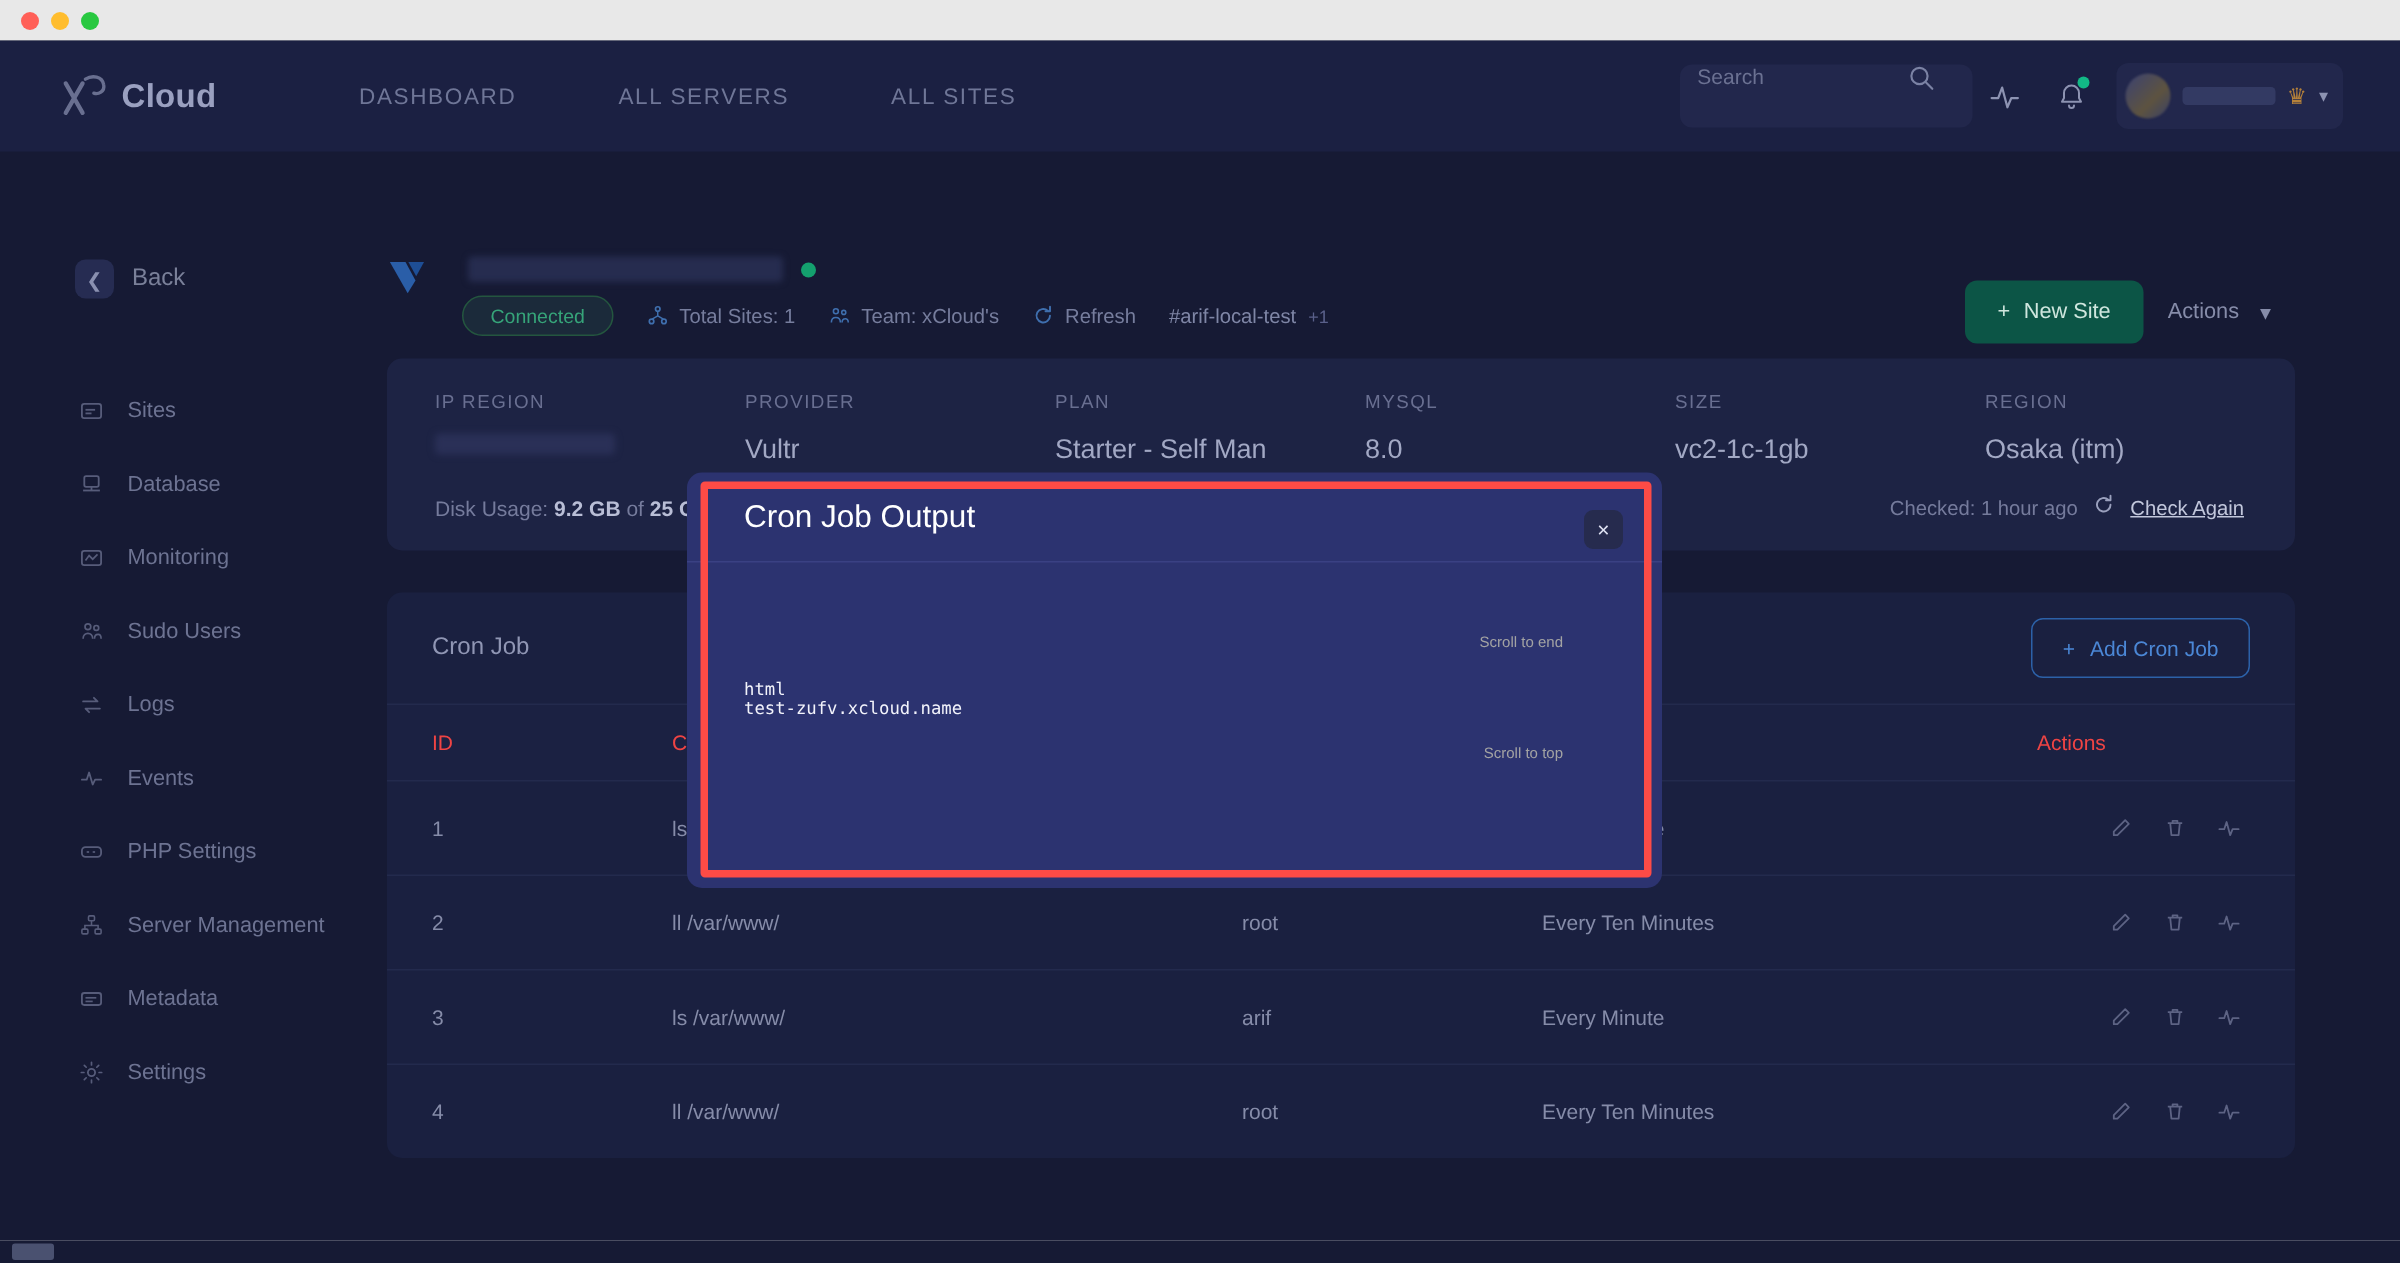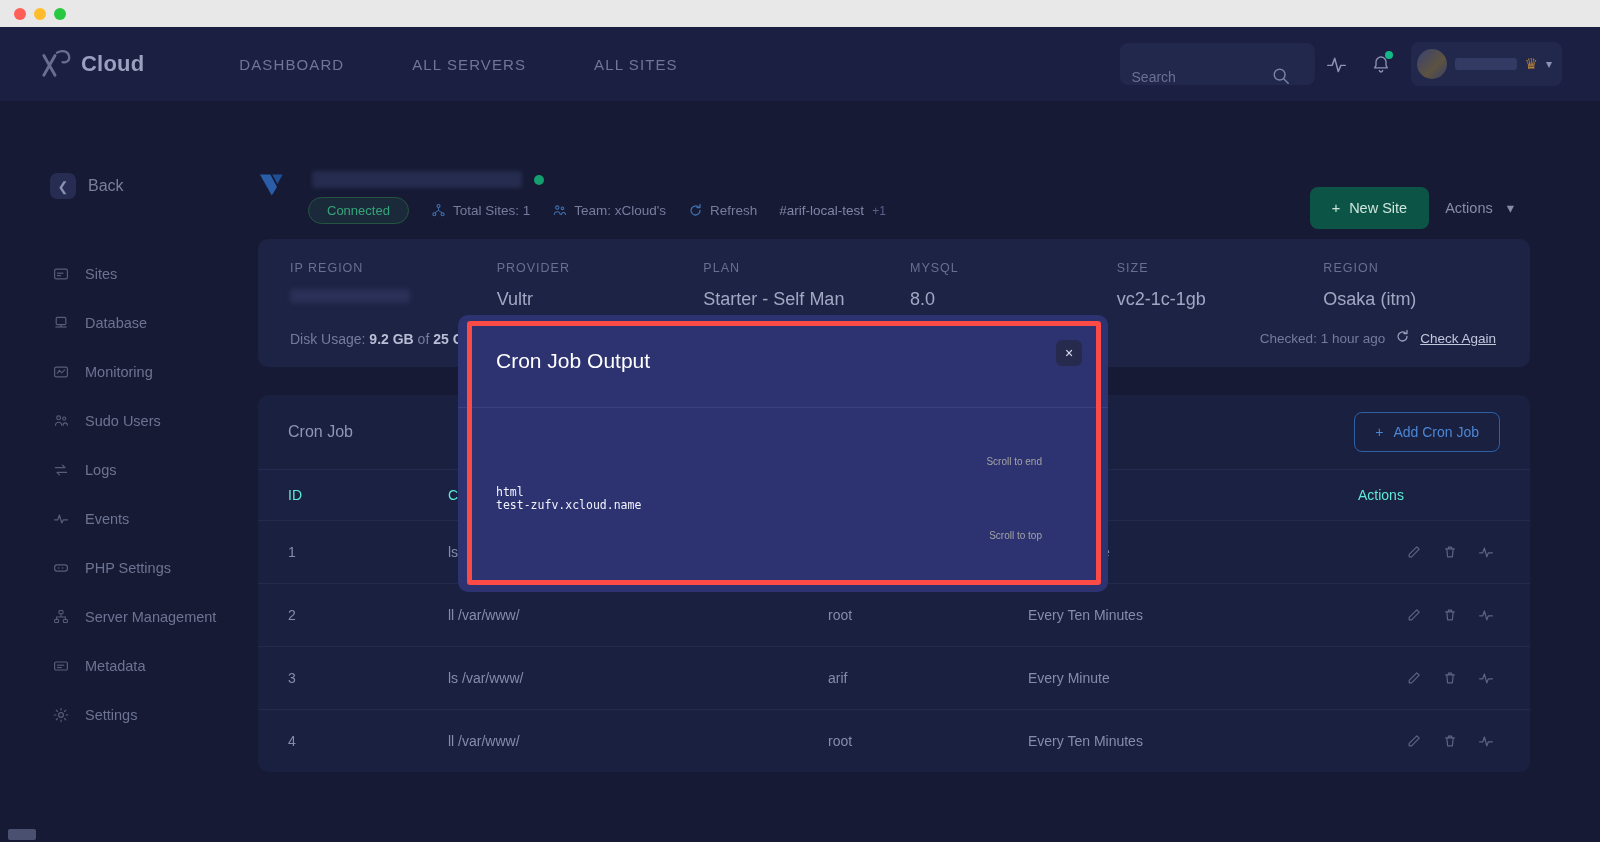--- a/index.html
+++ b/index.html
@@ -47,21 +47,21 @@
   .navlink {
     font-size: 15px; letter-spacing: 1.1px; color: #6f7697; padding: 0 0;
     margin-right: 68px; cursor: pointer;
   }
   .nav-right {
     position: absolute; right: 38px; top: 0; height: 74px;
     display: flex; align-items: center; gap: 0;
   }
   .searchbox {
     width: 195px; height: 42px; background: #22274c; border-radius: 8px;
-    display: flex; align-items: flex-end; padding: 0 12px; position: relative;
+    display: flex; align-items: flex-start; padding: 0 12px; position: relative;
   }
   .searchbox input {
     background: transparent; border: none; outline: none;
     color: #767d9e; font-size: 14px; font-family: "Liberation Sans", sans-serif;
     width: 140px;
   }
   .searchbox input::placeholder { color: #6b7192; }
   .icon-btn {
     width: 44px; height: 44px; display: flex; align-items: center; justify-content: center;
     position: relative; cursor: pointer; color: #8d93b2;
@@ -174,21 +174,21 @@
   }
   .cron-title { font-size: 16px; color: #9096b4; }
   .btn-addcron {
     border: 1px solid #2c61a8; color: #4b87d6; background: transparent;
     border-radius: 8px; height: 40px; padding: 0 20px; font-size: 14px;
     display: flex; align-items: center; gap: 10px; cursor: pointer;
     font-family: "Liberation Sans", sans-serif;
   }
   table.cron { width: 100%; border-collapse: collapse; }
   table.cron th {
-    text-align: left; font-weight: normal; font-size: 14px; color: #5eead4;
+    text-align: left; font-weight: normal; font-size: 14px; color: #ef4444;
     padding: 17px 0 17px 30px; border-top: 1px solid #232a4d; border-bottom: 1px solid #232a4d;
     background: #1b2142;
   }
   table.cron td {
     font-size: 14px; color: #868ca9; padding: 23px 0 23px 30px;
     border-bottom: 1px solid #232a4d;
   }
   table.cron tr:last-child td { border-bottom: none; }
   .col-id { width: 160px; }
   .col-cmd { width: 380px; }
@@ -202,21 +202,21 @@
   
   .modal-shell {
     position: absolute; left: 458px; top: 288px; width: 650px; height: 277px;
     background: #2c3370; border-radius: 10px;
   }
   .modal-hl {
     position: absolute; left: 467px; top: 294px; width: 634px; height: 264px;
     border: 5px solid #fc4b46; border-radius: 3px; pointer-events: none; z-index: 5;
   }
   .modal-header {
-    position: relative; height: 93px; border-bottom: 1px solid #3a4183;
+    position: relative; height: 60px; border-bottom: 1px solid #3a4183;
     display: flex; align-items: center; padding: 0 24px 0 38px;
   }
   .modal-title { font-size: 21px; color: #ffffff; }
   .modal-close {
     position: absolute; right: 26px; top: 25px; width: 26px; height: 26px;
     background: #262b4e; border-radius: 6px; color: #dfe2f3; font-size: 14px;
     display: flex; align-items: center; justify-content: center; cursor: pointer;
   }
   .modal-body { position: relative; height: 200px; }
   .scroll-link {

